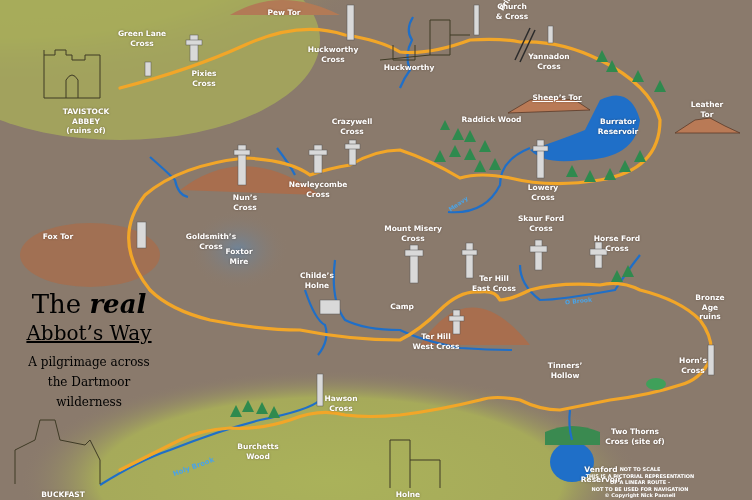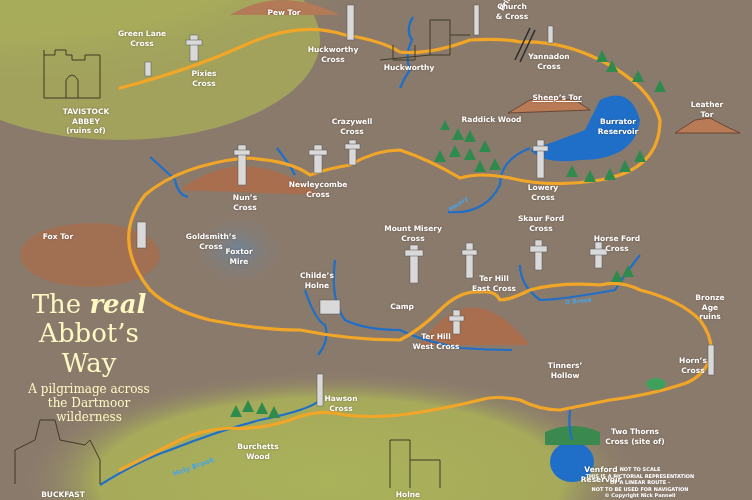--- a/index.html
+++ b/index.html
@@ -6,25 +6,25 @@
   body { width: 752px; height: 500px; overflow: hidden; background: #8a7a6c; }
   #map { position: relative; width: 752px; height: 500px; overflow: hidden;
          font-family: "DejaVu Sans", sans-serif; }
   #map svg.bg { position: absolute; left: 0; top: 0; }
   .lbl { position: absolute; color: #ffffff; font-weight: bold; font-size: 7.5px;
          line-height: 9.5px; text-align: center; white-space: pre-line;
          text-shadow: 0 0 2px rgba(60,40,30,0.5); transform: translateX(-50%); }
   .river-lbl { position: absolute; color: #4aa3e6; font-weight: bold; font-size: 7px;
                white-space: nowrap; }
   .title-block { position: absolute; left: 14px; top: 290px; width: 150px; text-align: center;
-                 color: #fef9c3; font-family: "DejaVu Serif", serif; }
+                 color: #000000; font-family: "DejaVu Serif", serif; }
   .title-1 { font-size: 26px; line-height: 28px; }
   .title-1 em { font-style: italic; font-weight: bold; }
-  .title-2 { font-size: 26px; line-height: 30px; }
-  .subtitle { font-size: 12px; line-height: 14px; margin-top: 4px; white-space: pre-line; }
+  .title-2 { font-size: 20px; line-height: 30px; text-decoration: underline; }
+  .subtitle { font-size: 12px; line-height: 20px; margin-top: 4px; white-space: pre-line; }
   .disclaimer { position: absolute; left: 640px; top: 466px; transform: translateX(-50%);
                 color: #ffffff; font-size: 5px; line-height: 6.5px; font-weight: bold;
                 text-align: center; white-space: pre-line; }
   .princetown { position: absolute; left: 498px; top: 8px; color: #fff; font-size: 7px;
                 font-weight: bold; transform: rotate(-58deg); transform-origin: left top; white-space: nowrap; }
 </style>
 </head>
 <body>
 
 <div id="map">

